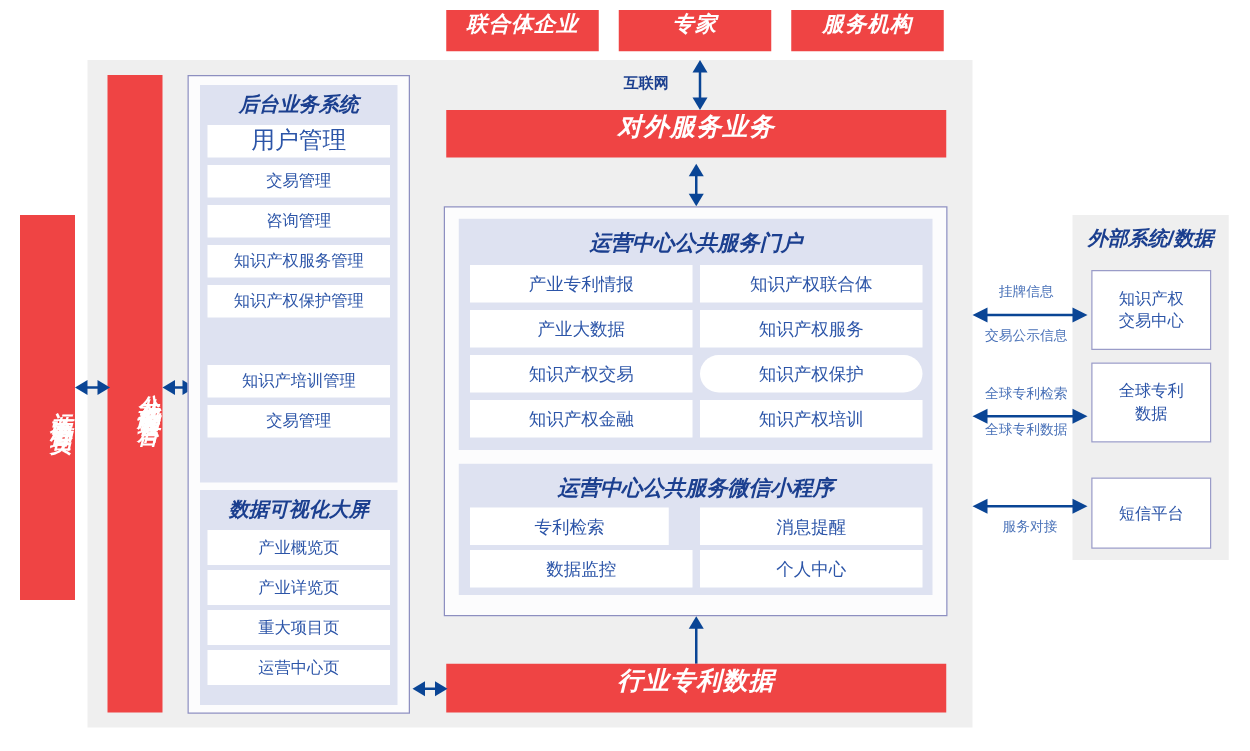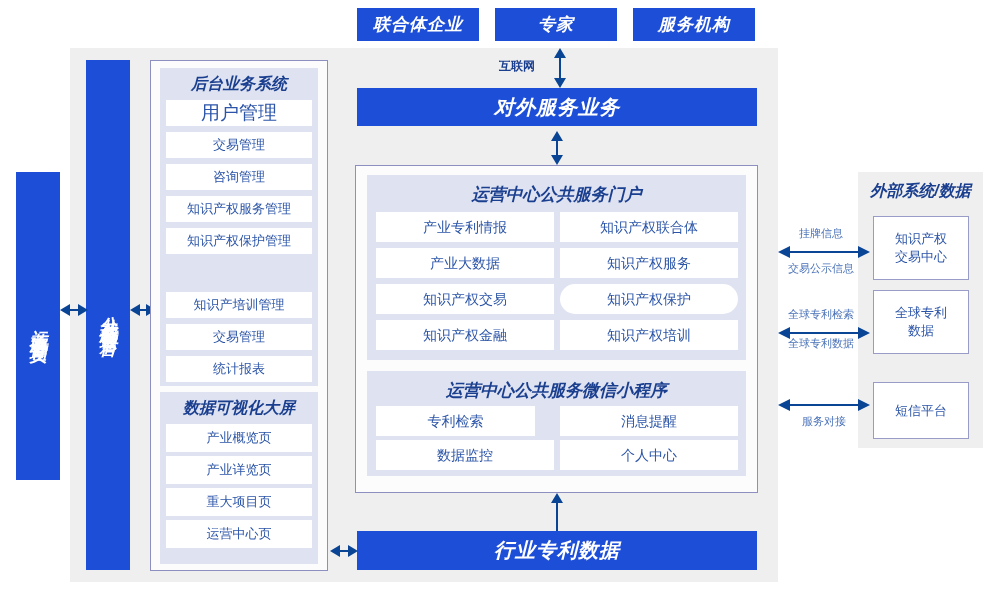--- a/index.html
+++ b/index.html
@@ -17,26 +17,26 @@
   .canvas {
     position: absolute;
     left: 0; top: 0;
     width: 1000px; height: 601px;
   }
 
   
   .abs { position: absolute; box-sizing: border-box; }
 
   .blue-bar {
-    background: #1d4ed8;
+    background: #ef4444;
     color: #ffffff;
     font-weight: bold;
     font-style: italic;
     display: flex;
-    align-items: center;
+    align-items: flex-start;
     justify-content: center;
     letter-spacing: 1px;
   }
 
   .gray-zone {
     background: #efefef;
   }
 
   .panel-outer {
     background: #fcfcfd;
@@ -176,23 +176,20 @@
     </div>
   <div class="abs cell" style="left:166px;top:228px;width:146px;height:26px;font-size:13px;">
       <span>知识产权保护管理</span>
     </div>
   <div class="abs cell" style="left:166px;top:292px;width:146px;height:26px;font-size:13px;">
       <span>知识产培训管理</span>
     </div>
   <div class="abs cell" style="left:166px;top:324px;width:146px;height:26px;font-size:13px;">
       <span>交易管理</span>
     </div>
-  <div class="abs cell" style="left:166px;top:356px;width:146px;height:26px;font-size:13px;">
-      <span>统计报表</span>
-    </div>
 
   <div class="abs panel-group" style="left:160px;top:392px;width:158px;height:172px;"></div>
   <div class="abs group-title" style="left:160px;top:394px;width:158px;height:28px;font-size:16px;">数据可视化大屏</div>
 
   <div class="abs cell" style="left:166px;top:424px;width:146px;height:28px;font-size:13px;">
       <span>产业概览页</span>
     </div>
   <div class="abs cell" style="left:166px;top:456px;width:146px;height:28px;font-size:13px;">
       <span>产业详览页</span>
     </div>

